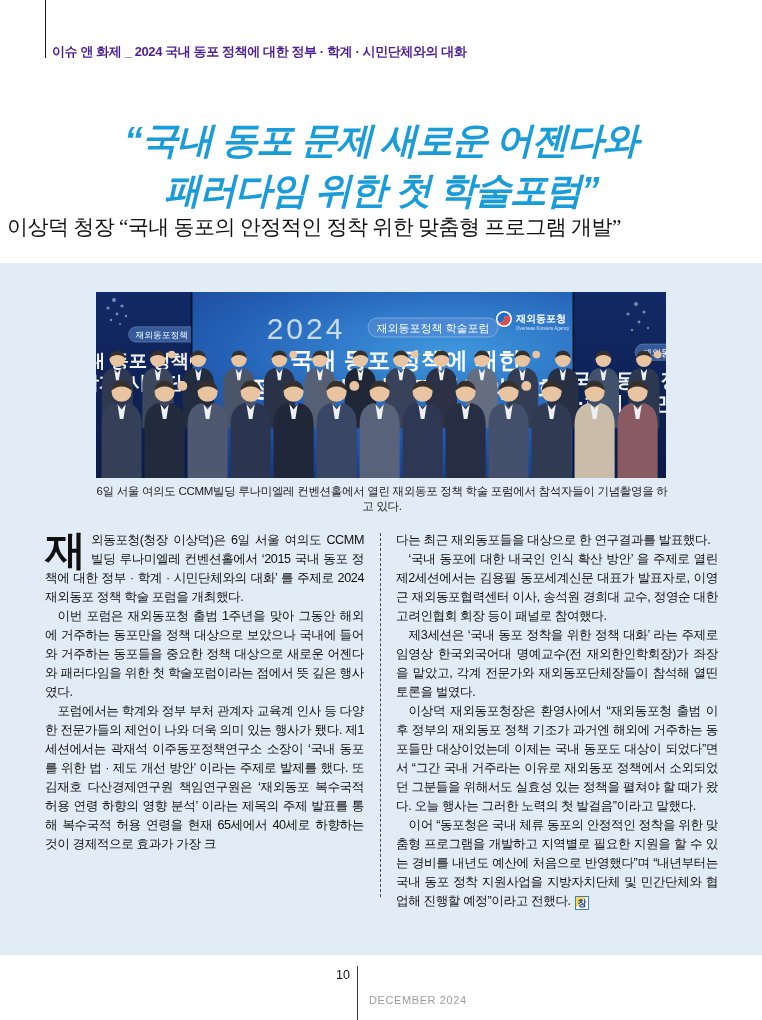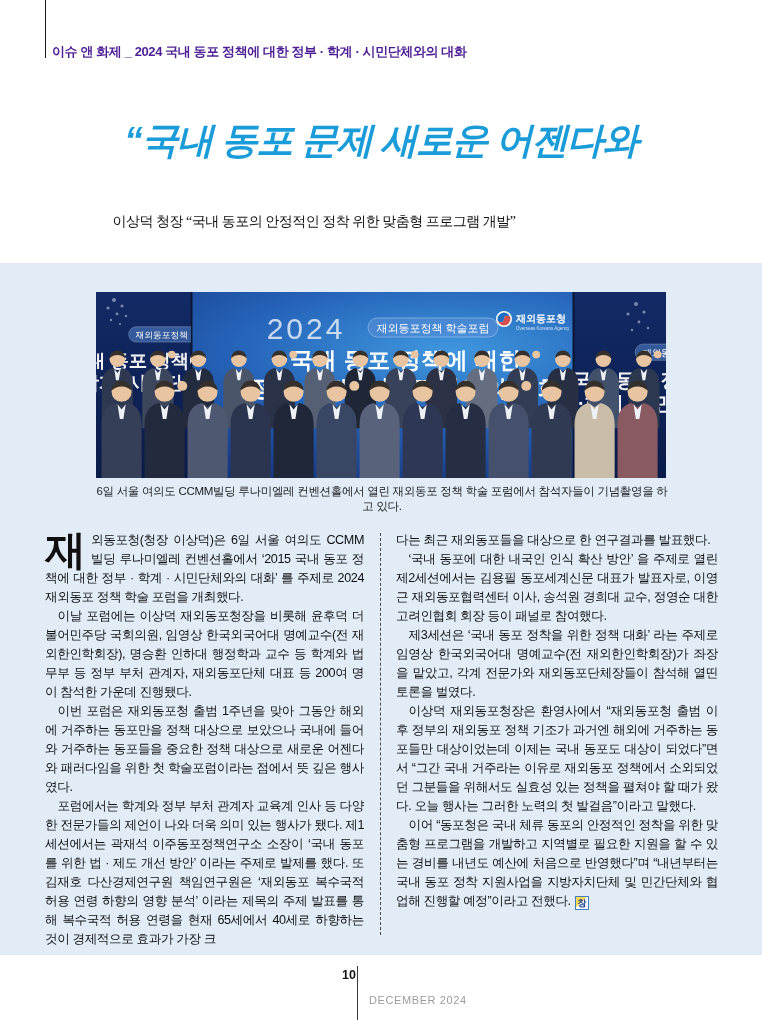--- a/index.html
+++ b/index.html
@@ -8,21 +8,21 @@
     font-family:"Liberation Sans", sans-serif; overflow:hidden; color:#111;
   }
   
   .kicker-tick { position:absolute; left:45px; top:0; width:1px; height:58px; background:#1a1a1a; }
   .kicker { position:absolute; left:52px; top:43px; font-size:13px; font-weight:bold; letter-spacing:-0.4px; color:#4c1d95; white-space:nowrap; }
 
   
   .title { position:absolute; top:116px; left:0; width:762px; text-align:center;
     font-size:37px; font-weight:bold; line-height:50px; letter-spacing:-1.5px;font-style:italic; }
   .subtitle { position:absolute; top:213px; left:0; width:628px; text-align:center;
-    font-family:"Liberation Serif", serif; font-size:14px; letter-spacing:-0.5px; color:#101010; }
+    font-family:"Liberation Serif", serif; font-size:21px; letter-spacing:-0.5px; color:#101010; }
 
   
   .band { position:absolute; left:0; top:263px; width:762px; height:692px; background:#e1ecf7; }
   .photo-wrap { position:absolute; left:96px; top:29px; width:570px; height:186px; }
   .photo-wrap svg { display:block; }
   .caption { position:absolute; left:96px; top:221px; width:572px; font-size:11.5px;
     letter-spacing:-0.3px; color:#1b1b1b;text-align:center; }
 
   
   .columns { position:absolute; left:45px; top:268px; width:673px; display:flex; }
@@ -32,35 +32,36 @@
   .col-divider { border-left:1px dashed #4a4a4a; margin:2px 15px 14px 16px; }
   .para { margin:0; text-indent:1em; }
   .para.first { text-indent:0; }
   .dropcap { float:left; font-size:41px; line-height:34px; font-weight:bold; padding:2px 5px 0 0; letter-spacing:0; }
   .endmark { display:inline-block; width:12px; height:12px; line-height:12px; font-size:9px;
     font-weight:bold; text-align:center; color:#14408c; border:1px solid #3f7fc1;
     background:linear-gradient(135deg,#ffd957 0%,#ffd957 45%,#ffffff 45%);
     vertical-align:-1px; margin-left:4px; text-indent:0; }
 
   
-  .footer-num { position:absolute; left:342px; top:968px; width:24px; 
-    font-size:12.5px; font-weight:bold; color:#141414; }
+  .footer-num { position:absolute; left:326px; top:968px; width:24px; text-align:right;
+    font-size:12.5px; font-weight:normal; color:#141414; }
   .footer-line { position:absolute; left:357px; top:966px; width:1px; height:54px; background:#3a3a3a; }
   .footer-issue { position:absolute; left:369px; top:994px; font-size:11px; letter-spacing:0.6px; color:#9c9c9c; }
 </style>
 </head>
 <body>
 
 <div class="page">
 
   <div class="kicker-tick"></div>
   <div class="kicker">이슈 앤 화제 _ 2024 국내 동포 정책에 대한 정부 · 학계 · 시민단체와의 대화</div>
 
   <div class="title" style="color:#1a9cd8;">
     <div>“국내 동포 문제 새로운 어젠다와</div>
+    <div>패러다임 위한 첫 학술포럼”</div>
   </div>
   <div class="subtitle">이상덕 청장 “국내 동포의 안정적인 정착 위한 맞춤형 프로그램 개발”</div>
 
   <div class="band">
 
     <div class="photo-wrap">
       <svg width="570" height="186" viewBox="0 0 570 186" xmlns="http://www.w3.org/2000/svg">
         <defs>
           <radialGradient id="gMain" cx="62%" cy="32%" r="85%">
             <stop offset="0%" stop-color="#3f97de"></stop>
@@ -179,21 +180,20 @@
             <use href="#psn" transform="translate(518,88) scale(1.18)" style="color:#8a5a63"></use>
           </g>
       </svg>
     </div>
 
     <div class="caption">6일 서울 여의도 CCMM빌딩 루나미엘레 컨벤션홀에서 열린 재외동포 정책 학술 포럼에서 참석자들이 기념촬영을 하고 있다.</div>
 
     <div class="columns">
       <div class="col col-left">
         <p class="para first"><span class="dropcap">재</span><span>외동포청(청장 이상덕)은 6일 서울 여의도 CCMM빌딩 루나미엘레 컨벤션홀에서 ‘2015 국내 동포 정책에 대한 정부 · 학계 · 시민단체와의 대화’ 를 주제로 2024 재외동포 정책 학술 포럼을 개최했다.</span></p>
-        <p class="para">이날 포럼에는 이상덕 재외동포청장을 비롯해 윤후덕 더불어민주당 국회의원, 임영상 한국외국어대 명예교수(전 재외한인학회장), 명승환 인하대 행정학과 교수 등 학계와 법무부 등 정부 부처 관계자, 재외동포단체 대표 등 200여 명이 참석한 가운데 진행됐다.</p>
         <p class="para">이번 포럼은 재외동포청 출범 1주년을 맞아 그동안 해외에 거주하는 동포만을 정책 대상으로 보았으나 국내에 들어와 거주하는 동포들을 중요한 정책 대상으로 새로운 어젠다와 패러다임을 위한 첫 학술포럼이라는 점에서 뜻 깊은 행사였다.</p>
         <p class="para">포럼에서는 학계와 정부 부처 관계자 교육계 인사 등 다양한 전문가들의 제언이 나와 더욱 의미 있는 행사가 됐다. 제1 세션에서는 곽재석 이주동포정책연구소 소장이 ‘국내 동포를 위한 법 · 제도 개선 방안’ 이라는 주제로 발제를 했다. 또 김재호 다산경제연구원 책임연구원은 ‘재외동포 복수국적 허용 연령 하향의 영향 분석’ 이라는 제목의 주제 발표를 통해 복수국적 허용 연령을 현재 65세에서 40세로 하향하는 것이 경제적으로 효과가 가장 크</p>
       </div>
       <div class="col-divider"></div>
       <div class="col col-right">
         <p class="para first">다는 최근 재외동포들을 대상으로 한 연구결과를 발표했다.</p>
         <p class="para">‘국내 동포에 대한 내국인 인식 확산 방안’ 을 주제로 열린 제2세션에서는 김용필 동포세계신문 대표가 발표자로, 이영근 재외동포협력센터 이사, 송석원 경희대 교수, 정영순 대한 고려인협회 회장 등이 패널로 참여했다.</p>
         <p class="para">제3세션은 ‘국내 동포 정착을 위한 정책 대화’ 라는 주제로 임영상 한국외국어대 명예교수(전 재외한인학회장)가 좌장을 맡았고, 각계 전문가와 재외동포단체장들이 참석해 열띤 토론을 벌였다.</p>
         <p class="para">이상덕 재외동포청장은 환영사에서 “재외동포청 출범 이후 정부의 재외동포 정책 기조가 과거엔 해외에 거주하는 동포들만 대상이었는데 이제는 국내 동포도 대상이 되었다”면서 “그간 국내 거주라는 이유로 재외동포 정책에서 소외되었던 그분들을 위해서도 실효성 있는 정책을 펼쳐야 할 때가 왔다. 오늘 행사는 그러한 노력의 첫 발걸음”이라고 말했다.</p>
         <p class="para"><span>이어 “동포청은 국내 체류 동포의 안정적인 정착을 위한 맞춤형 프로그램을 개발하고 지역별로 필요한 지원을 할 수 있는 경비를 내년도 예산에 처음으로 반영했다”며 “내년부터는 국내 동포 정착 지원사업을 지방자치단체 및 민간단체와 협업해 진행할 예정”이라고 전했다.</span><span class="endmark">창</span></p>

